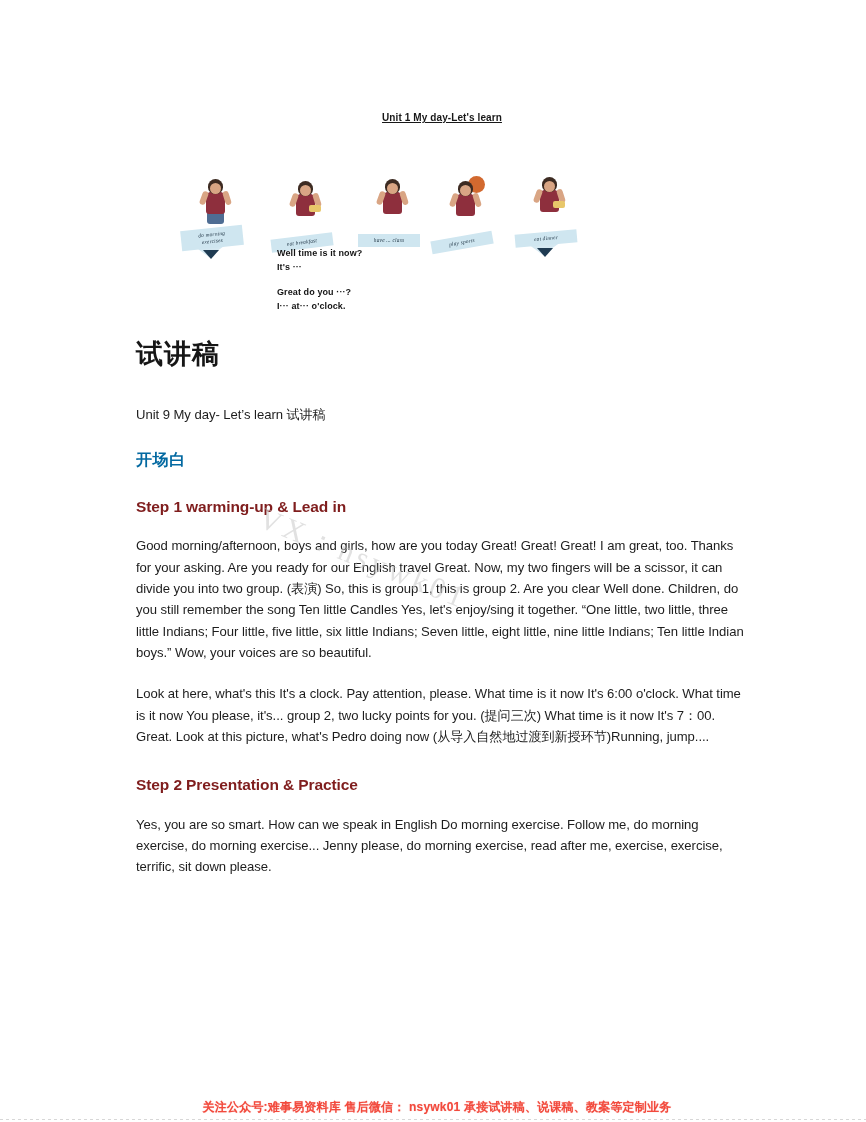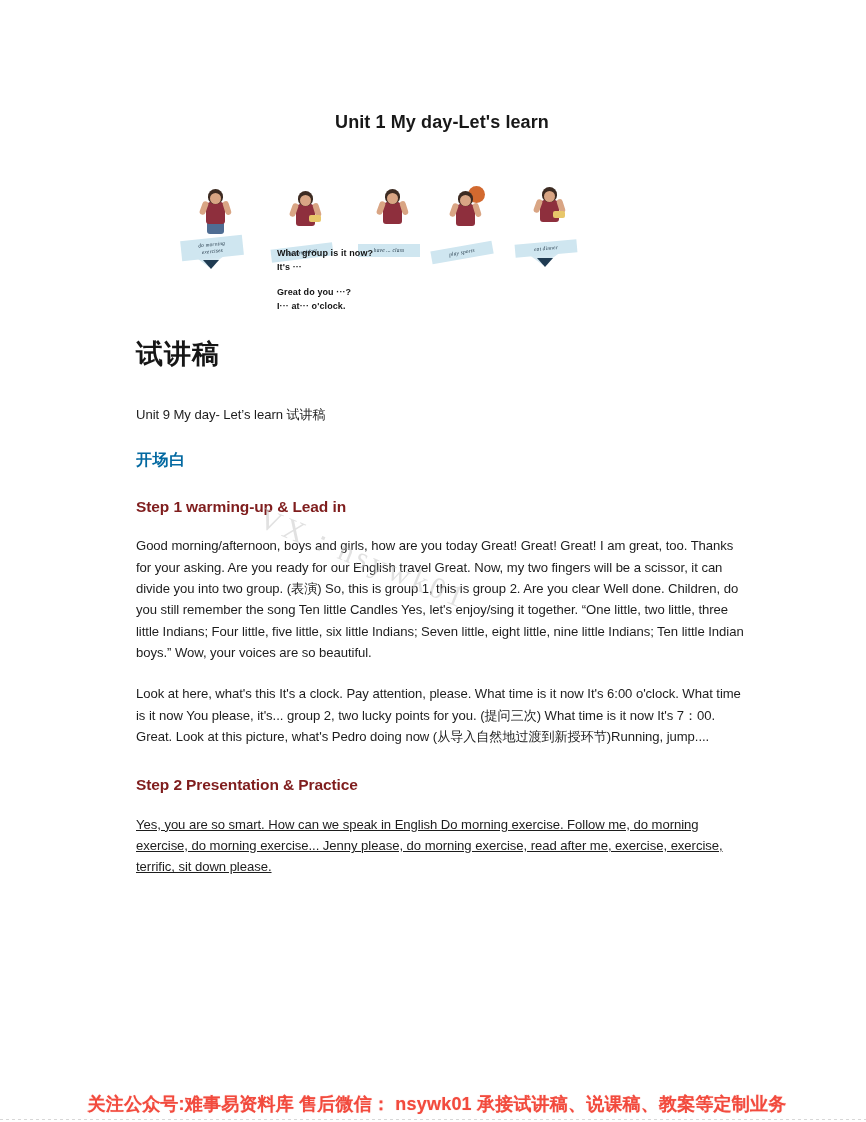--- a/index.html
+++ b/index.html
@@ -47,26 +47,27 @@
 
   
   .slide-block {
     position: absolute;
     left: 0;
     top: 112px;
     width: 866px;
   }
   .slide-title {
     text-align: center;
-    font-size: 18px;
+    font-size: 10px;
     font-weight: bold;
     color: #181818;
     letter-spacing: .1px;
     margin: 0 0 22px 0;
     padding-left: 18px;
+    text-decoration: underline;
   }
 
   .thumb-row {
     position: relative;
     height: 78px;
     margin: 0 auto;
     width: 420px;
     padding-left: 120px;
   }
   .thumb {
@@ -240,38 +241,38 @@
   }
   p.doc-p {
     font-size: 13.1px;
     line-height: 1.63;
     color: #1d1d1d;
     margin: 0 0 20px 0;
     letter-spacing: -.05px;
     text-align: left;
   }
   p.doc-p.lead { margin-bottom: 24px; }
-  p.tight { margin-bottom: 0; text-decoration: underline; }
+  p.tight { margin-bottom: 0; }
 
   
   .footer {
     position: absolute;
     left: 0;
     bottom: 0;
     width: 866px;
     height: 42px;
   }
   .footer-text {
     position: absolute;
     left: 0;
     right: 0;
     bottom: 6px;
     text-align: center;
     font-family: "Liberation Sans", sans-serif;
-    font-size: 18px;
+    font-size: 12px;
     font-weight: bold;
     color: #f24a3d;
     white-space: nowrap;
     letter-spacing: .2px;
     text-shadow: 0 0 1px rgba(242,74,61,.45);
     padding-left: 8px;
   }
   .footer-rule {
     position: absolute;
     left: 0;
@@ -359,21 +360,21 @@
         </div>
         <div class="wedge"></div>
         <div class="wedge-dark"></div>
         <div class="banner tilt-e">eat dinner</div>
       </div>
 
     </div>
   </div>
 
   <div class="slide-dialogue">
-    <div>What group is it now?</div>
+    <div>Well time is it now?</div>
     <div>It's ···</div>
     <div class="gap"></div>
     <div>Great do you ···?</div>
     <div>I··· at··· o'clock.</div>
   </div>
 
   <div class="doc">
 
     <h1 class="doc-h1">试讲稿</h1>
 

